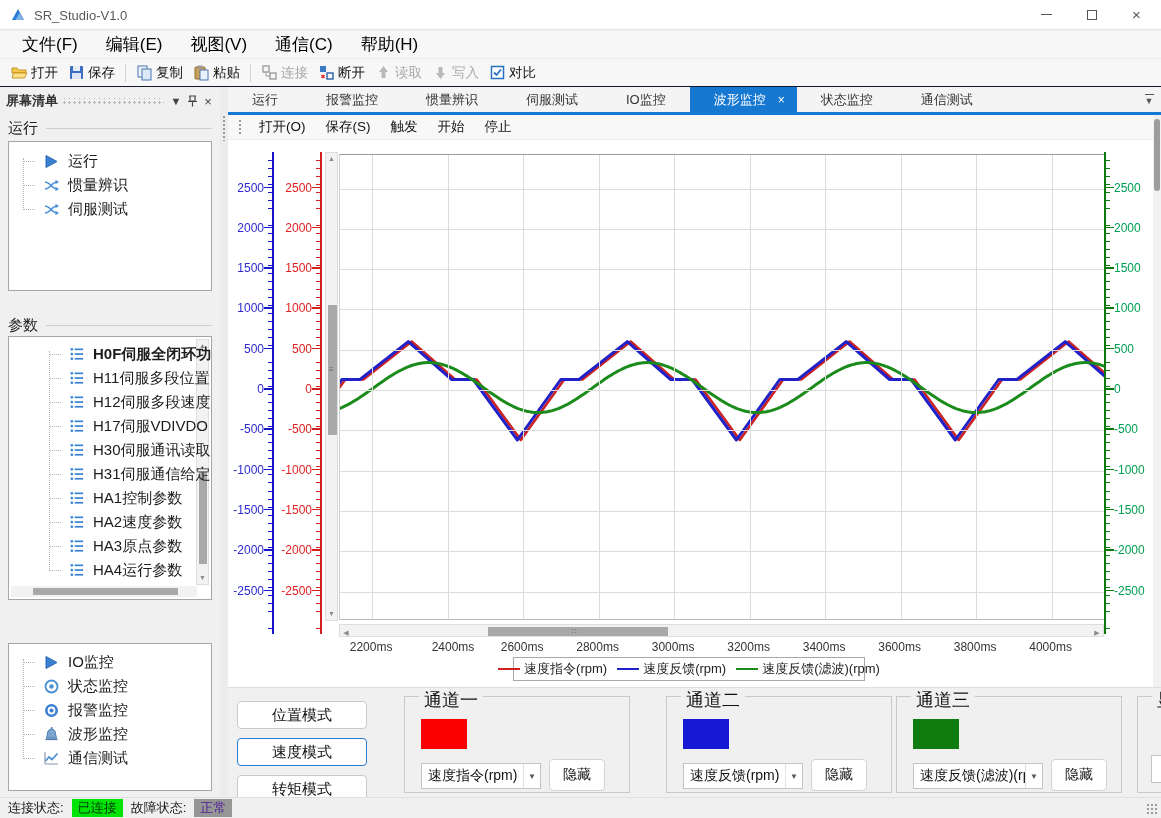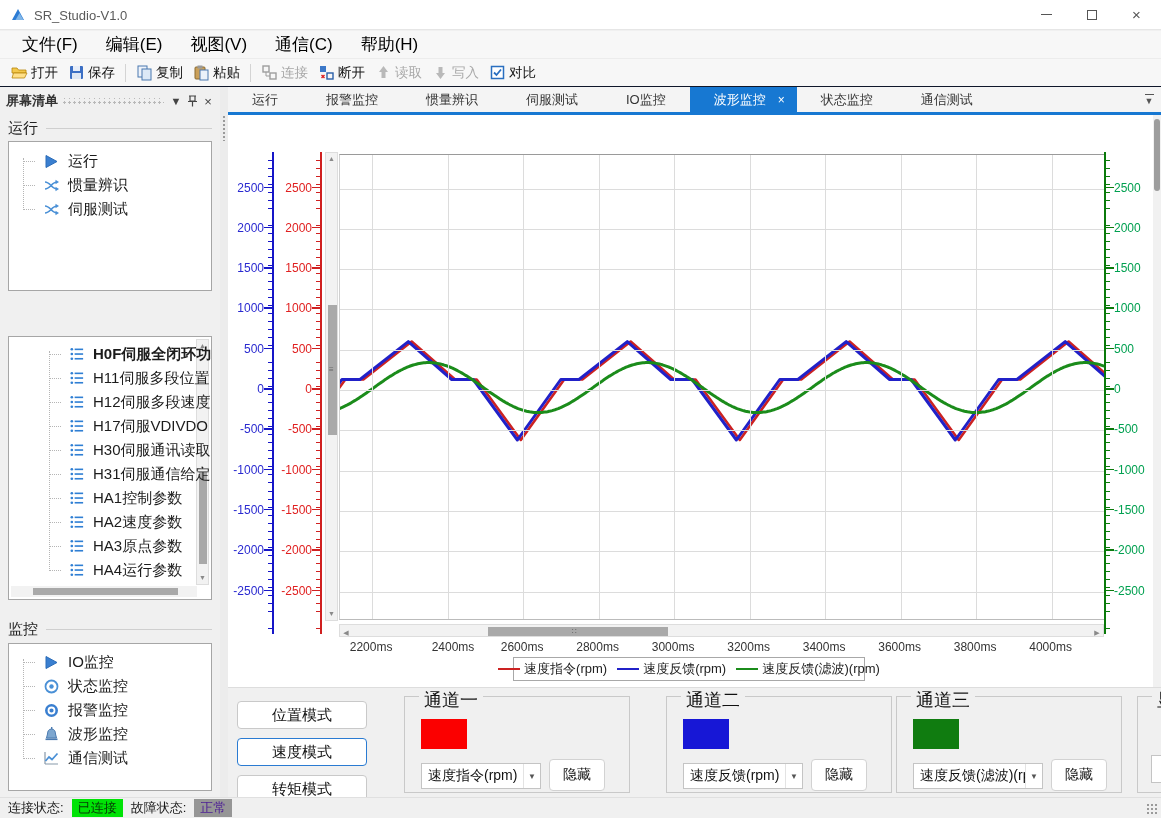--- a/index.html
+++ b/index.html
@@ -242,20 +242,23 @@
           <span class="tree-stub"></span>
           <span class="sb-icon"><svg class="ticon" style="width:17px;height:17px" viewBox="0 0 17 17">
               <path d="M2 5 C7 5 9 12 14 12 M2 12 C7 12 9 5 14 5" stroke="#4a90d6" stroke-width="1.7" fill="none"></path>
               <path d="M12.5 2.8 L16 5 L12.5 7.2z" fill="#4a90d6"></path>
               <path d="M12.5 9.8 L16 12 L12.5 14.2z" fill="#4a90d6"></path>
             </svg></span>
           <span style="white-space: nowrap;">伺服测试</span>
         </div>
       </div>
 
+    <div class="abs section-label" style="left:8px;top:229px;width:204px">
+        <span>参数</span>
+      </div>
     <div id="parambox" class="abs whitebox" style="left:8px;top:249px;width:204px;height:264px;overflow:hidden">
       <div class="abs sb-track-v" style="right:2px;top:2px;width:13px;height:246px">
         <div class="scroll-arrow" style="position:absolute;top:0">▲</div>
         <div class="sb-thumb" style="position:absolute;left:2px;width:8px;top:132px;height:92px"></div>
         <div class="scroll-arrow" style="position:absolute;bottom:0">▼</div>
       </div>
       <div class="abs" style="left:2px;bottom:2px;width:186px;height:11px;background:#f2f2f2">
         <div class="sb-thumb" style="position:absolute;left:22px;top:2px;width:145px;height:7px"></div>
       </div>
     <div class="tree-vline" style="left: 40px; top: 14px; height: 218px;"></div>
@@ -374,23 +377,20 @@
               <circle cx="3" cy="8.5" r="1.4" fill="#2f7fd4"></circle>
               <circle cx="3" cy="13.5" r="1.4" fill="#2f7fd4"></circle>
               <rect x="6" y="2.7" width="9" height="1.7" fill="#2f7fd4"></rect>
               <rect x="6" y="7.7" width="9" height="1.7" fill="#2f7fd4"></rect>
               <rect x="6" y="12.7" width="9" height="1.7" fill="#2f7fd4"></rect>
             </svg></span>
           <span style="white-space: nowrap;">HA4运行参数</span>
         </div>
       </div>
 
-    <div class="abs section-label" style="left:8px;top:533px;width:204px">
-        <span>监控</span>
-      </div>
     <div id="monbox" class="abs whitebox" style="left:8px;top:556px;width:204px;height:148px">
         <div class="tree-vline" style="left: 14px; top: 15px; height: 98px;"></div>
         <div class="tree-item" style="left: 14px; top: 7px;">
           <span class="tree-stub"></span>
           <span class="sb-icon"><svg class="ticon" style="width:17px;height:17px" viewBox="0 0 17 17">
               <path d="M3 2.5 L14 8.5 L3 14.5z" fill="#3a7fd0" stroke="#2b6cb8"></path>
             </svg></span>
           <span style="white-space: nowrap;">IO监控</span>
         </div>
         <div class="tree-item" style="left: 14px; top: 31px;">
@@ -457,20 +457,28 @@
         <div class="tab">
           <span>状态监控</span>
         </div>
         <div class="tab">
           <span>通信测试</span>
         </div>
       </div>
     <div id="tab-overflow" class="abs"><span class="bar"></span>▼</div>
     <div id="tab-underline" class="abs"></div>
 
+    <div id="subtoolbar" class="abs">
+      <div class="grip-dots-v" style="height:16px;margin-right:6px"></div>
+    <span class="wave-btn">打开(O)</span>
+        <span class="wave-btn">保存(S)</span>
+        <span class="wave-btn">触发</span>
+        <span class="wave-btn">开始</span>
+        <span class="wave-btn">停止</span>
+      </div>
 
     <div id="chartarea" class="abs">
       <div id="plot" class="abs">
         <svg id="curves" width="765" height="466">
             <polyline points="-366.2,186.6 -322.8,224.5 -301.2,224.5 -257.1,285.0 -213.7,224.5 -195.5,224.5 -147.2,186.6 -103.8,224.5 -82.3,224.5 -38.1,285.0 5.3,224.5 23.4,224.5 71.7,186.6 115.1,224.5 136.7,224.5 180.8,285.0 224.2,224.5 242.4,224.5 290.7,186.6 334.1,224.5 355.6,224.5 399.8,285.0 443.2,224.5 461.3,224.5 509.6,186.6 553.0,224.5 574.6,224.5 618.7,285.0 662.1,224.5 680.3,224.5 728.6,186.6 772.0,224.5 793.5,224.5 837.7,285.0 881.1,224.5 899.2,224.5 947.5,186.6 990.9,224.5 1012.5,224.5 1056.6,285.0 1100.0,224.5 1118.2,224.5 1166.5,186.6 1209.9,224.5 1231.4,224.5 1275.6,285.0 1319.0,224.5 1337.1,224.5" fill="none" stroke="#cc2222" stroke-width="2.6" stroke-linejoin="round"></polyline>
             <polyline points="-369.6,186.6 -326.2,224.5 -304.6,224.5 -260.5,285.0 -217.1,224.5 -198.9,224.5 -150.6,186.6 -107.2,224.5 -85.7,224.5 -41.5,285.0 1.9,224.5 20.0,224.5 68.3,186.6 111.7,224.5 133.3,224.5 177.4,285.0 220.8,224.5 239.0,224.5 287.3,186.6 330.7,224.5 352.2,224.5 396.4,285.0 439.8,224.5 457.9,224.5 506.2,186.6 549.6,224.5 571.2,224.5 615.3,285.0 658.7,224.5 676.9,224.5 725.2,186.6 768.6,224.5 790.1,224.5 834.3,285.0 877.7,224.5 895.8,224.5 944.1,186.6 987.5,224.5 1009.1,224.5 1053.2,285.0 1096.6,224.5 1114.8,224.5 1163.1,186.6 1206.5,224.5 1228.0,224.5 1272.2,285.0 1315.6,224.5 1333.7,224.5" fill="none" stroke="#2121c8" stroke-width="3" stroke-linejoin="round"></polyline>
             <polyline points="-3.8,254.7 -2.3,254.1 -0.8,253.6 0.8,253.0 2.3,252.3 3.8,251.6 5.3,250.9 6.8,250.2 8.3,249.4 9.8,248.6 11.3,247.7 12.8,246.8 14.3,245.9 15.9,245.0 17.4,244.0 18.9,243.1 20.4,242.1 21.9,241.1 23.4,240.0 24.9,239.0 26.4,238.0 27.9,236.9 29.4,235.8 31.0,234.7 32.5,233.7 34.0,232.6 35.5,231.5 37.0,230.4 38.5,229.3 40.0,228.3 41.5,227.2 43.0,226.2 44.5,225.1 46.1,224.1 47.6,223.1 49.1,222.1 50.6,221.1 52.1,220.2 53.6,219.2 55.1,218.3 56.6,217.5 58.1,216.6 59.6,215.8 61.2,215.0 62.7,214.3 64.2,213.5 65.7,212.9 67.2,212.2 68.7,211.6 70.2,211.0 71.7,210.5 73.2,210.0 74.7,209.6 76.3,209.2 77.8,208.8 79.3,208.5 80.8,208.2 82.3,208.0 83.8,207.8 85.3,207.7 86.8,207.6 88.3,207.6 89.8,207.6 91.4,207.7 92.9,207.8 94.4,207.9 95.9,208.1 97.4,208.4 98.9,208.7 100.4,209.0 101.9,209.4 103.4,209.8 104.9,210.3 106.5,210.8 108.0,211.3 109.5,211.9 111.0,212.5 112.5,213.2 114.0,213.9 115.5,214.6 117.0,215.4 118.5,216.2 120.0,217.0 121.6,217.9 123.1,218.8 124.6,219.7 126.1,220.6 127.6,221.6 129.1,222.6 130.6,223.6 132.1,224.6 133.6,225.6 135.1,226.7 136.7,227.7 138.2,228.8 139.7,229.9 141.2,231.0 142.7,232.0 144.2,233.1 145.7,234.2 147.2,235.3 148.7,236.4 150.2,237.4 151.8,238.5 153.3,239.5 154.8,240.6 156.3,241.6 157.8,242.6 159.3,243.6 160.8,244.5 162.3,245.5 163.8,246.4 165.3,247.3 166.9,248.1 168.4,249.0 169.9,249.8 171.4,250.5 172.9,251.3 174.4,252.0 175.9,252.6 177.4,253.3 178.9,253.9 180.4,254.4 182.0,254.9 183.5,255.4 185.0,255.8 186.5,256.2 188.0,256.5 189.5,256.8 191.0,257.0 192.5,257.2 194.0,257.4 195.5,257.5 197.1,257.6 198.6,257.6 200.1,257.5 201.6,257.4 203.1,257.3 204.6,257.1 206.1,256.9 207.6,256.7 209.1,256.3 210.6,256.0 212.2,255.6 213.7,255.1 215.2,254.7 216.7,254.1 218.2,253.6 219.7,253.0 221.2,252.3 222.7,251.6 224.2,250.9 225.7,250.2 227.3,249.4 228.8,248.6 230.3,247.7 231.8,246.8 233.3,245.9 234.8,245.0 236.3,244.0 237.8,243.1 239.3,242.1 240.8,241.1 242.4,240.0 243.9,239.0 245.4,238.0 246.9,236.9 248.4,235.8 249.9,234.7 251.4,233.7 252.9,232.6 254.4,231.5 255.9,230.4 257.5,229.3 259.0,228.3 260.5,227.2 262.0,226.2 263.5,225.1 265.0,224.1 266.5,223.1 268.0,222.1 269.5,221.1 271.0,220.2 272.6,219.2 274.1,218.3 275.6,217.5 277.1,216.6 278.6,215.8 280.1,215.0 281.6,214.3 283.1,213.5 284.6,212.9 286.1,212.2 287.7,211.6 289.2,211.0 290.7,210.5 292.2,210.0 293.7,209.6 295.2,209.2 296.7,208.8 298.2,208.5 299.7,208.2 301.2,208.0 302.8,207.8 304.3,207.7 305.8,207.6 307.3,207.6 308.8,207.6 310.3,207.7 311.8,207.8 313.3,207.9 314.8,208.1 316.3,208.4 317.9,208.7 319.4,209.0 320.9,209.4 322.4,209.8 323.9,210.3 325.4,210.8 326.9,211.3 328.4,211.9 329.9,212.5 331.4,213.2 333.0,213.9 334.5,214.6 336.0,215.4 337.5,216.2 339.0,217.0 340.5,217.9 342.0,218.8 343.5,219.7 345.0,220.6 346.5,221.6 348.1,222.6 349.6,223.6 351.1,224.6 352.6,225.6 354.1,226.7 355.6,227.7 357.1,228.8 358.6,229.9 360.1,231.0 361.6,232.0 363.2,233.1 364.7,234.2 366.2,235.3 367.7,236.4 369.2,237.4 370.7,238.5 372.2,239.5 373.7,240.6 375.2,241.6 376.7,242.6 378.3,243.6 379.8,244.5 381.3,245.5 382.8,246.4 384.3,247.3 385.8,248.1 387.3,249.0 388.8,249.8 390.3,250.5 391.8,251.3 393.4,252.0 394.9,252.6 396.4,253.3 397.9,253.9 399.4,254.4 400.9,254.9 402.4,255.4 403.9,255.8 405.4,256.2 406.9,256.5 408.5,256.8 410.0,257.0 411.5,257.2 413.0,257.4 414.5,257.5 416.0,257.6 417.5,257.6 419.0,257.5 420.5,257.4 422.0,257.3 423.6,257.1 425.1,256.9 426.6,256.7 428.1,256.3 429.6,256.0 431.1,255.6 432.6,255.1 434.1,254.7 435.6,254.1 437.1,253.6 438.7,253.0 440.2,252.3 441.7,251.6 443.2,250.9 444.7,250.2 446.2,249.4 447.7,248.6 449.2,247.7 450.7,246.8 452.2,245.9 453.8,245.0 455.3,244.0 456.8,243.1 458.3,242.1 459.8,241.1 461.3,240.0 462.8,239.0 464.3,238.0 465.8,236.9 467.3,235.8 468.9,234.7 470.4,233.7 471.9,232.6 473.4,231.5 474.9,230.4 476.4,229.3 477.9,228.3 479.4,227.2 480.9,226.2 482.4,225.1 484.0,224.1 485.5,223.1 487.0,222.1 488.5,221.1 490.0,220.2 491.5,219.2 493.0,218.3 494.5,217.5 496.0,216.6 497.5,215.8 499.1,215.0 500.6,214.3 502.1,213.5 503.6,212.9 505.1,212.2 506.6,211.6 508.1,211.0 509.6,210.5 511.1,210.0 512.6,209.6 514.2,209.2 515.7,208.8 517.2,208.5 518.7,208.2 520.2,208.0 521.7,207.8 523.2,207.7 524.7,207.6 526.2,207.6 527.7,207.6 529.3,207.7 530.8,207.8 532.3,207.9 533.8,208.1 535.3,208.4 536.8,208.7 538.3,209.0 539.8,209.4 541.3,209.8 542.8,210.3 544.4,210.8 545.9,211.3 547.4,211.9 548.9,212.5 550.4,213.2 551.9,213.9 553.4,214.6 554.9,215.4 556.4,216.2 557.9,217.0 559.5,217.9 561.0,218.8 562.5,219.7 564.0,220.6 565.5,221.6 567.0,222.6 568.5,223.6 570.0,224.6 571.5,225.6 573.0,226.7 574.6,227.7 576.1,228.8 577.6,229.9 579.1,231.0 580.6,232.0 582.1,233.1 583.6,234.2 585.1,235.3 586.6,236.4 588.1,237.4 589.7,238.5 591.2,239.5 592.7,240.6 594.2,241.6 595.7,242.6 597.2,243.6 598.7,244.5 600.2,245.5 601.7,246.4 603.2,247.3 604.8,248.1 606.3,249.0 607.8,249.8 609.3,250.5 610.8,251.3 612.3,252.0 613.8,252.6 615.3,253.3 616.8,253.9 618.3,254.4 619.9,254.9 621.4,255.4 622.9,255.8 624.4,256.2 625.9,256.5 627.4,256.8 628.9,257.0 630.4,257.2 631.9,257.4 633.4,257.5 635.0,257.6 636.5,257.6 638.0,257.5 639.5,257.4 641.0,257.3 642.5,257.1 644.0,256.9 645.5,256.7 647.0,256.3 648.5,256.0 650.1,255.6 651.6,255.1 653.1,254.7 654.6,254.1 656.1,253.6 657.6,253.0 659.1,252.3 660.6,251.6 662.1,250.9 663.6,250.2 665.2,249.4 666.7,248.6 668.2,247.7 669.7,246.8 671.2,245.9 672.7,245.0 674.2,244.0 675.7,243.1 677.2,242.1 678.7,241.1 680.3,240.0 681.8,239.0 683.3,238.0 684.8,236.9 686.3,235.8 687.8,234.7 689.3,233.7 690.8,232.6 692.3,231.5 693.8,230.4 695.4,229.3 696.9,228.3 698.4,227.2 699.9,226.2 701.4,225.1 702.9,224.1 704.4,223.1 705.9,222.1 707.4,221.1 708.9,220.2 710.5,219.2 712.0,218.3 713.5,217.5 715.0,216.6 716.5,215.8 718.0,215.0 719.5,214.3 721.0,213.5 722.5,212.9 724.0,212.2 725.6,211.6 727.1,211.0 728.6,210.5 730.1,210.0 731.6,209.6 733.1,209.2 734.6,208.8 736.1,208.5 737.6,208.2 739.1,208.0 740.7,207.8 742.2,207.7 743.7,207.6 745.2,207.6 746.7,207.6 748.2,207.7 749.7,207.8 751.2,207.9 752.7,208.1 754.2,208.4 755.8,208.7 757.3,209.0 758.8,209.4 760.3,209.8 761.8,210.3 763.3,210.8 764.8,211.3 766.3,211.9 767.8,212.5" fill="none" stroke="#1b8c1b" stroke-width="3" stroke-linejoin="round"></polyline>
           </svg>
       <div class="gl-v" style="left: 32px;"></div>
           <div class="gl-v" style="left: 108px;"></div>

